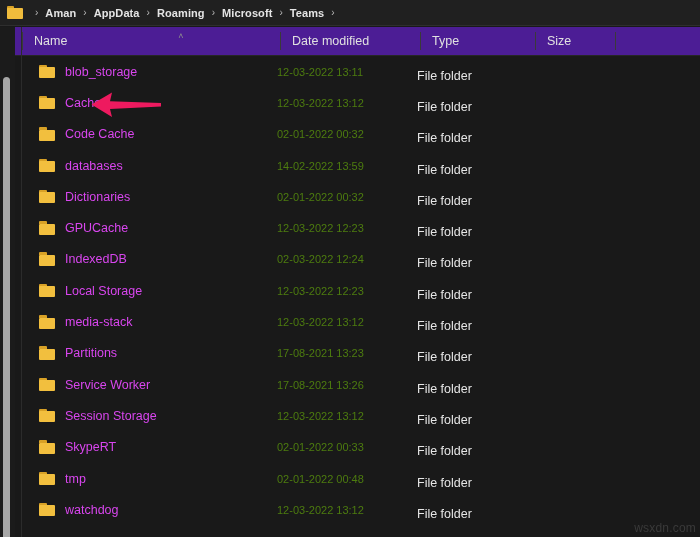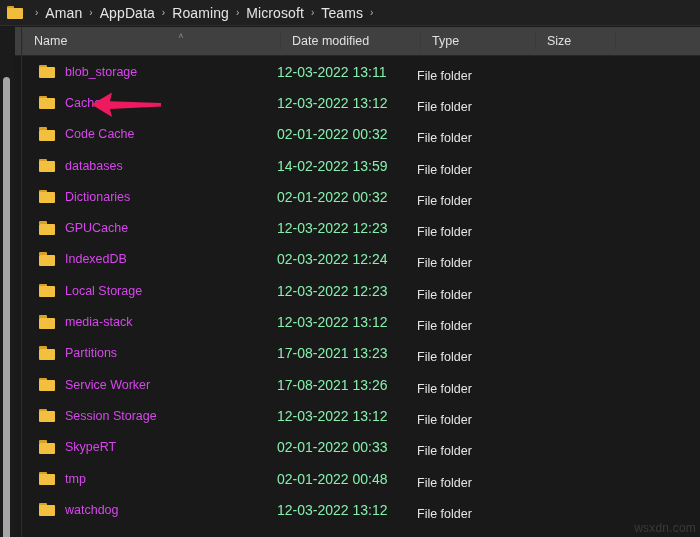--- a/index.html
+++ b/index.html
@@ -51,40 +51,41 @@
     border-radius: 1px 1px 0 0;
   }
   .crumb-folder-icon .body {
     position: absolute;
     left: 0; top: 2.5px;
     width: 16px; height: 11px;
     background: #f0bc3c;
     border-radius: 1px;
   }
   .crumb {
-    font-size: 14px;
+    font-size: 11px;
     color: #e4e4e4;
     white-space: nowrap;
     padding: 1px 1px;
     letter-spacing: .1px;
+    font-weight: bold;
   }
   .sep {
     font-size: 10px;
     color: #b8b8b8;
     padding: 0 6px;
     user-select: none;
   }
 
   
   .colheader {
     position: absolute;
     left: 0; top: 27px;
     width: 700px;
     height: 28px;
-    background: #404040;
+    background: #4c1d95;
     border-bottom: 1px solid #262626;
   }
   .colh {
     position: absolute;
     top: 0;
     height: 28px;
     display: flex;
     align-items: center;
     font-size: 12.5px;
     color: #e0e0e0;
@@ -170,22 +171,22 @@
 
   .cell-name {
     width: 212px;
     font-size: 12.5px;
     white-space: nowrap;
     overflow: hidden;
     color: #d946ef;
   }
   .cell-date {
     width: 140px;
-    font-size: 14px;
-    color: #86efac;
+    font-size: 11px;
+    color: #4d7c0f;
     white-space: nowrap;
   }
   .cell-type {
     width: 115px;
     font-size: 12.5px;
     color: #e6e6e6;
     white-space: nowrap;
     margin-top: 8px;
   }
   .cell-size {

